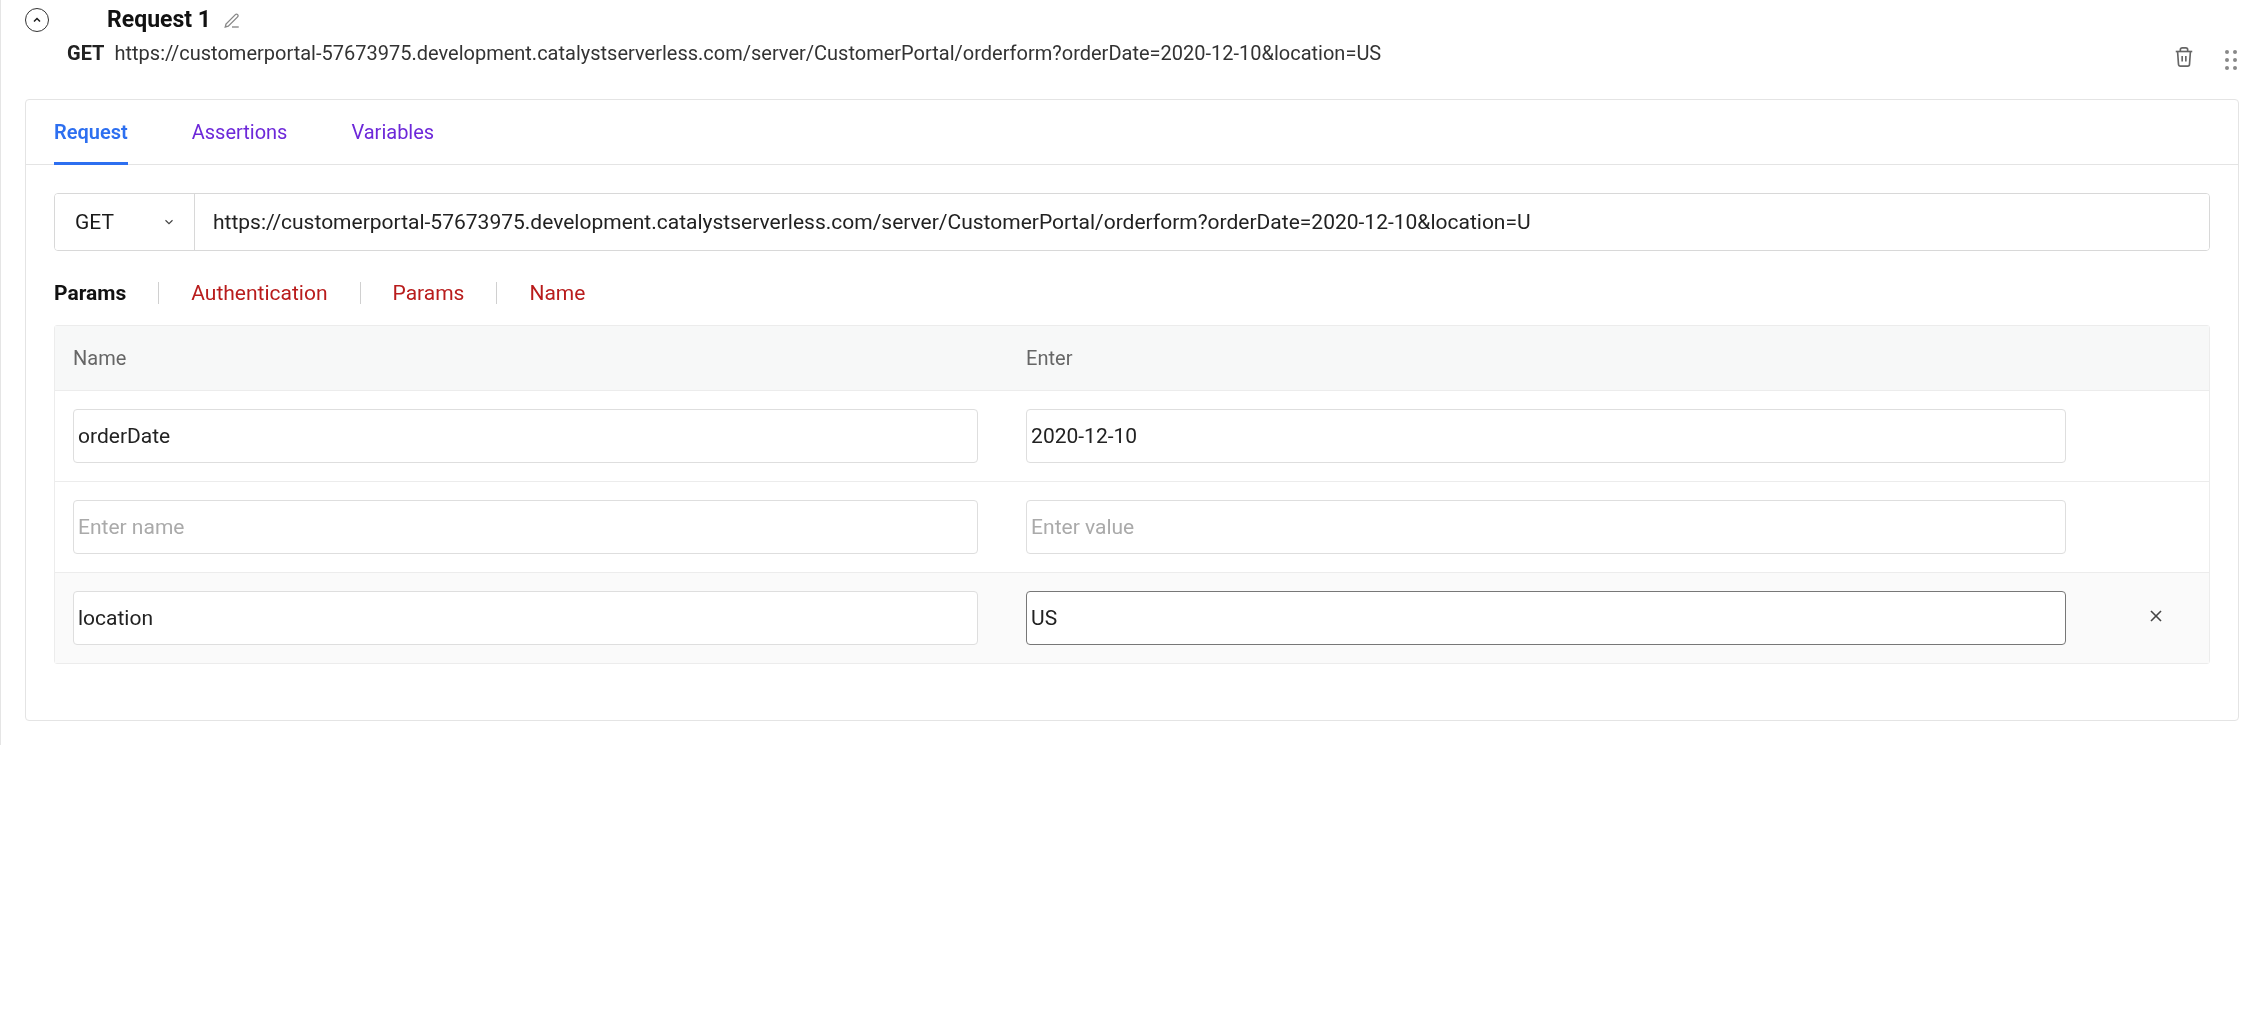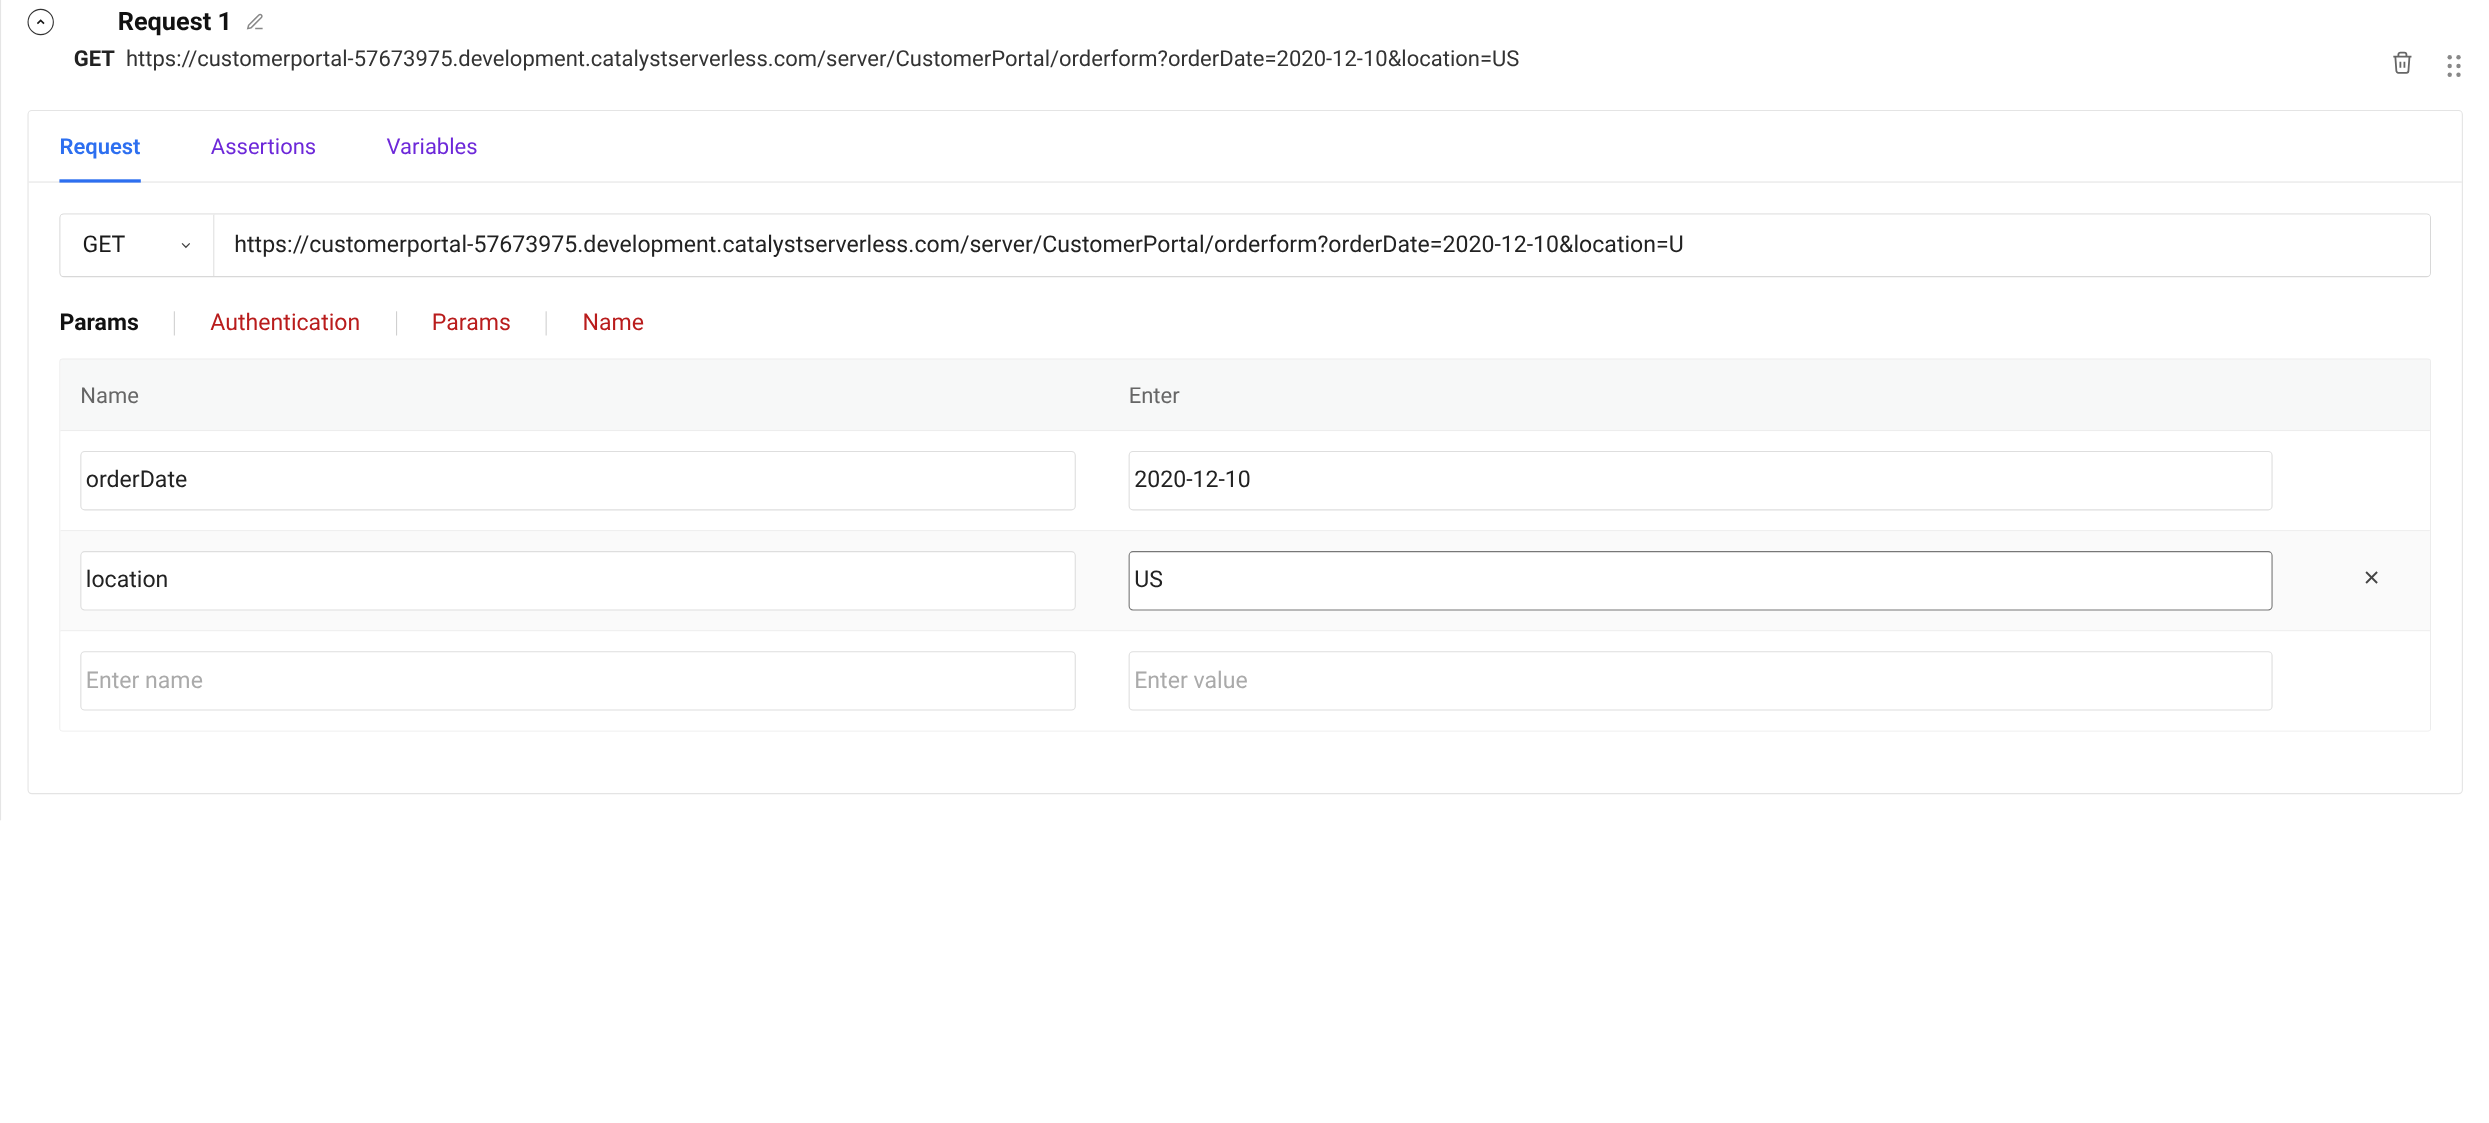--- a/index.html
+++ b/index.html
@@ -307,44 +307,44 @@
         <div class="params-row">
           <div class="col-name">
             <input class="cell-input" type="text" value="orderDate" style="">
           </div>
           <div class="col-value">
             <input class="cell-input" type="text" value="2020-12-10" style="">
           </div>
           <div class="col-action"></div>
         </div>
 
+        <div class="params-row">
+          <div class="col-name">
+            <input class="cell-input" type="text" placeholder="Enter name" style="">
+          </div>
+          <div class="col-value">
+            <input class="cell-input" type="text" placeholder="Enter value" style="">
+          </div>
+          <div class="col-action"></div>
+        </div>
+
         <div class="params-row hover-row">
           <div class="col-name">
             <input class="cell-input" type="text" value="location" style="">
           </div>
           <div class="col-value">
             <input class="cell-input focused" type="text" value="US" style="">
           </div>
           <div class="col-action">
             <span class="row-delete">
               <svg viewBox="0 0 24 24" fill="none" stroke="currentColor" stroke-width="2">
                 <line x1="18" y1="6" x2="6" y2="18"></line>
                 <line x1="6" y1="6" x2="18" y2="18"></line>
               </svg>
             </span>
           </div>
         </div>
 
-        <div class="params-row">
-          <div class="col-name">
-            <input class="cell-input" type="text" placeholder="Enter name" style="">
-          </div>
-          <div class="col-value">
-            <input class="cell-input" type="text" placeholder="Enter value" style="">
-          </div>
-          <div class="col-action"></div>
-        </div>
-
       </div>
 
     </div>
   </div>
 </div>
 
 </body></html>

